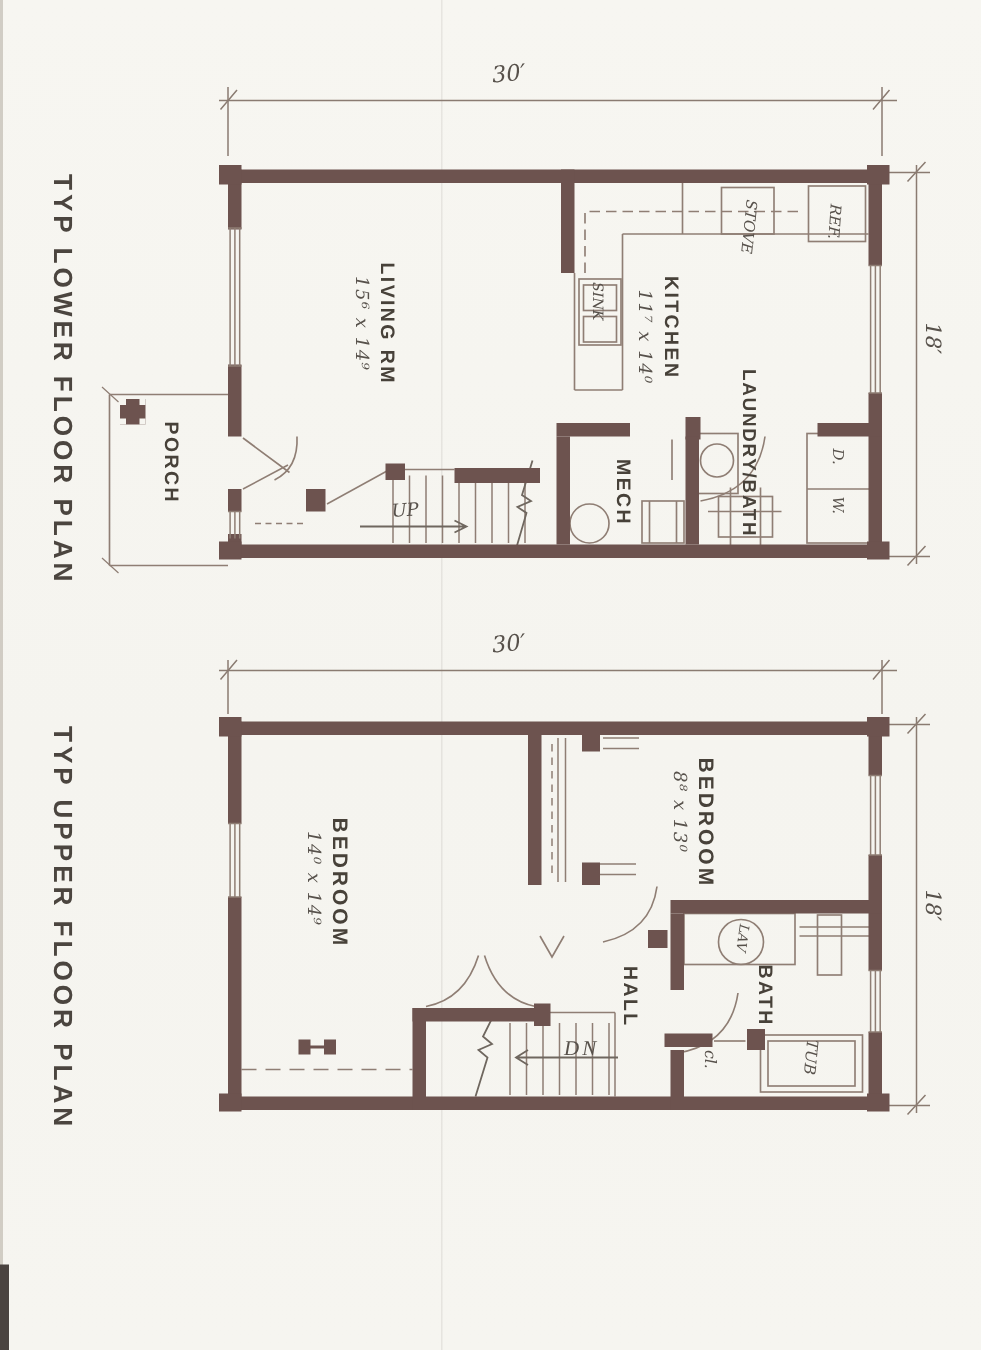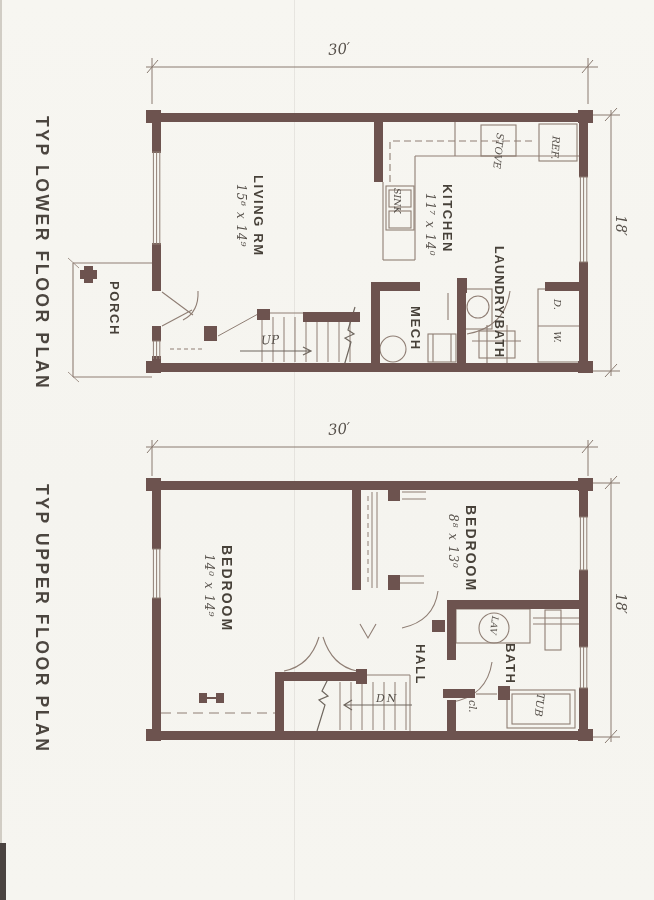--- a/index.html
+++ b/index.html
@@ -284,15 +284,15 @@
   <div class="room" style="left:446px;top:505px;">
     <div class="rdims">8⁸ x 13⁰</div>
     <div class="rlabel big">BEDROOM</div>
   </div>
   <div class="lbl v rlabel" style="left:413px;top:644px;">HALL</div>
   <div class="lbl v rlabel" style="left:503px;top:643px;">BATH</div>
 
   <div class="lbl v hand" style="left:489px;top:616px;font-size:9px;transform:rotate(8deg);">LAV</div>
   <div class="lbl v hand" style="left:534px;top:693px;font-size:10.5px;transform:rotate(6deg);">TUB</div>
   <div class="lbl v hand" style="left:467px;top:700px;font-size:10.5px;">cl.</div>
-  <div class="lbl hand" style="left:376px;top:692px;font-size:11px;letter-spacing:2px;">DN</div>
+  <div class="lbl hand" style="left:376px;top:692px;font-size:14px;letter-spacing:2px;font-family:Liberation Serif, serif;">DN</div>
 
 </div>
 
 </body></html>

